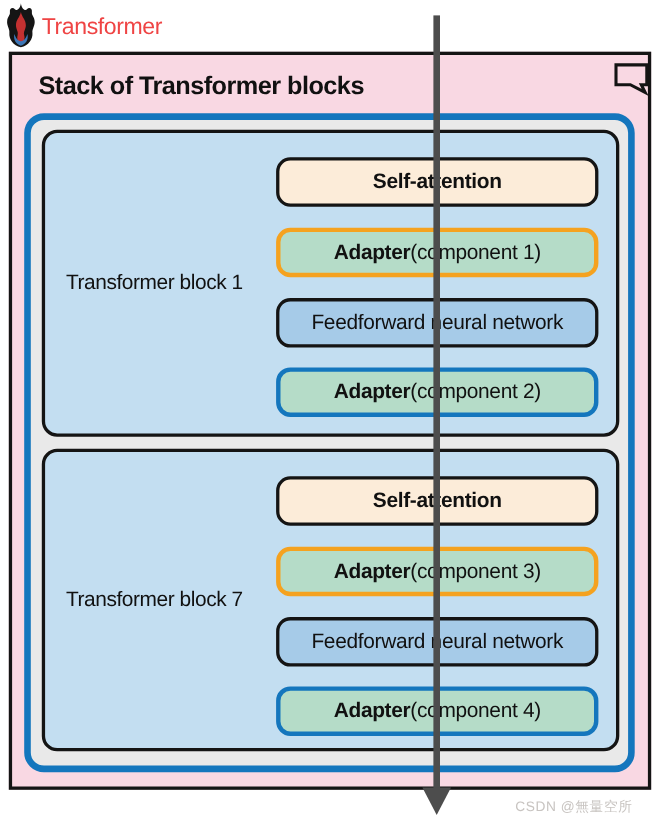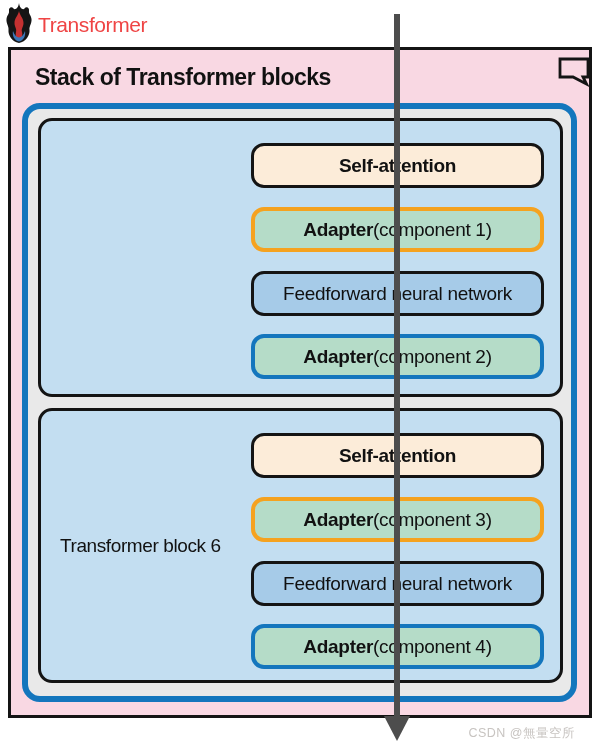--- a/index.html
+++ b/index.html
@@ -102,40 +102,41 @@
     <path d="M3 3 H31 V21 H26 L29.5 28 L16 21 H3 Z" fill="#f9d8e3" stroke="#141414" stroke-width="2.8" stroke-linejoin="miter"></path>
   </svg>
 </span>
 
 <div class="blue-frame"></div>
 
 <div class="flow-line"></div>
 <div class="flow-arrowhead"></div>
 
 <div class="tblock tblock-1">
+  <div class="tblock-label">Transformer block 1</div>
   <div class="component c-attn comp-1">
     <b>Self-attention</b>
       <span></span>
   </div>
   <div class="component c-adp-o comp-2">
     <b>Adapter</b>
       <span> (component 1)</span>
   </div>
   <div class="component c-ffn comp-3">
     <b></b>
       <span>Feedforward neural network</span>
   </div>
   <div class="component c-adp-b comp-4">
     <b>Adapter</b>
       <span> (component 2)</span>
   </div>
 </div>
 
 <div class="tblock tblock-2">
-  <div class="tblock-label">Transformer block 6</div>
+  <div class="tblock-label">Transformer block 7</div>
   <div class="component c-attn comp-1">
     <b>Self-attention</b>
       <span></span>
   </div>
   <div class="component c-adp-o comp-2">
     <b>Adapter</b>
       <span> (component 3)</span>
   </div>
   <div class="component c-ffn comp-3">
     <b></b>

